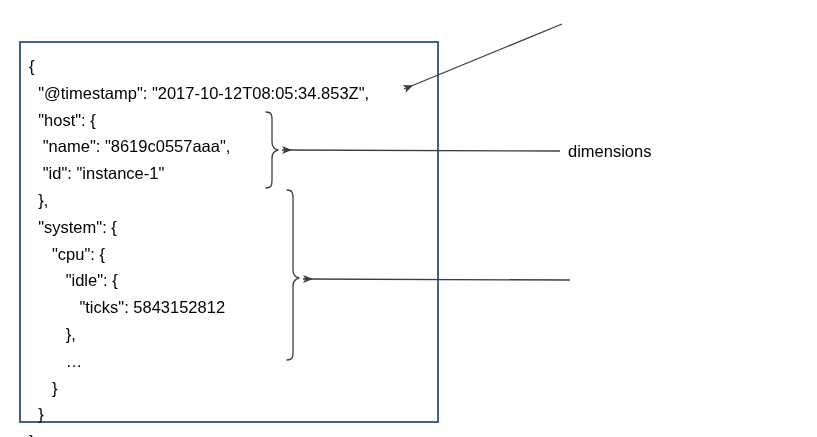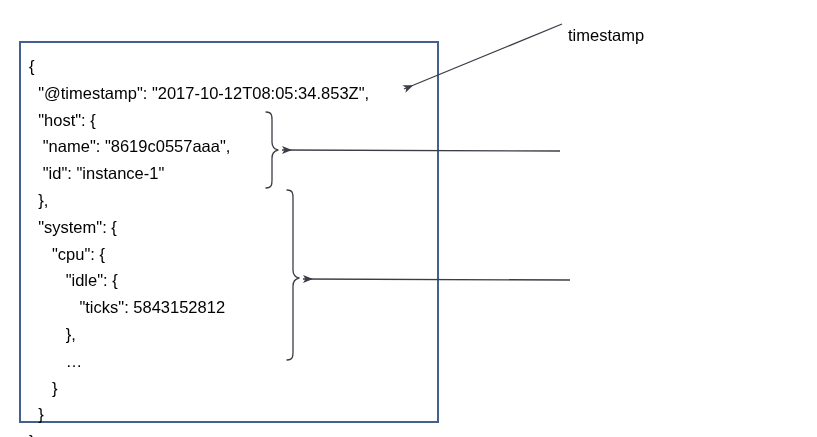--- a/index.html
+++ b/index.html
@@ -110,17 +110,17 @@
              C293,190 293,194 293,198
              L293,270
              C293,275 295,277 299,278
              C295,279 293,281 293,286
              L293,352
              C293,356 293,360 287,360" fill="none" stroke="#3c3c46" stroke-width="1.3" stroke-linecap="round" stroke-linejoin="round"></path>
 
     <line x1="570" y1="280" x2="303" y2="279" stroke="#3c3c46" stroke-width="1.3" marker-end="url(#arrowhead)"></line>
   </svg>
 
-  <div class="annotation-label" id="label-timestamp">timestamp</div>
 
+  <div class="annotation-label" id="label-dimensions">dimensions</div>
 
 
 </div>
 
 </body></html>

